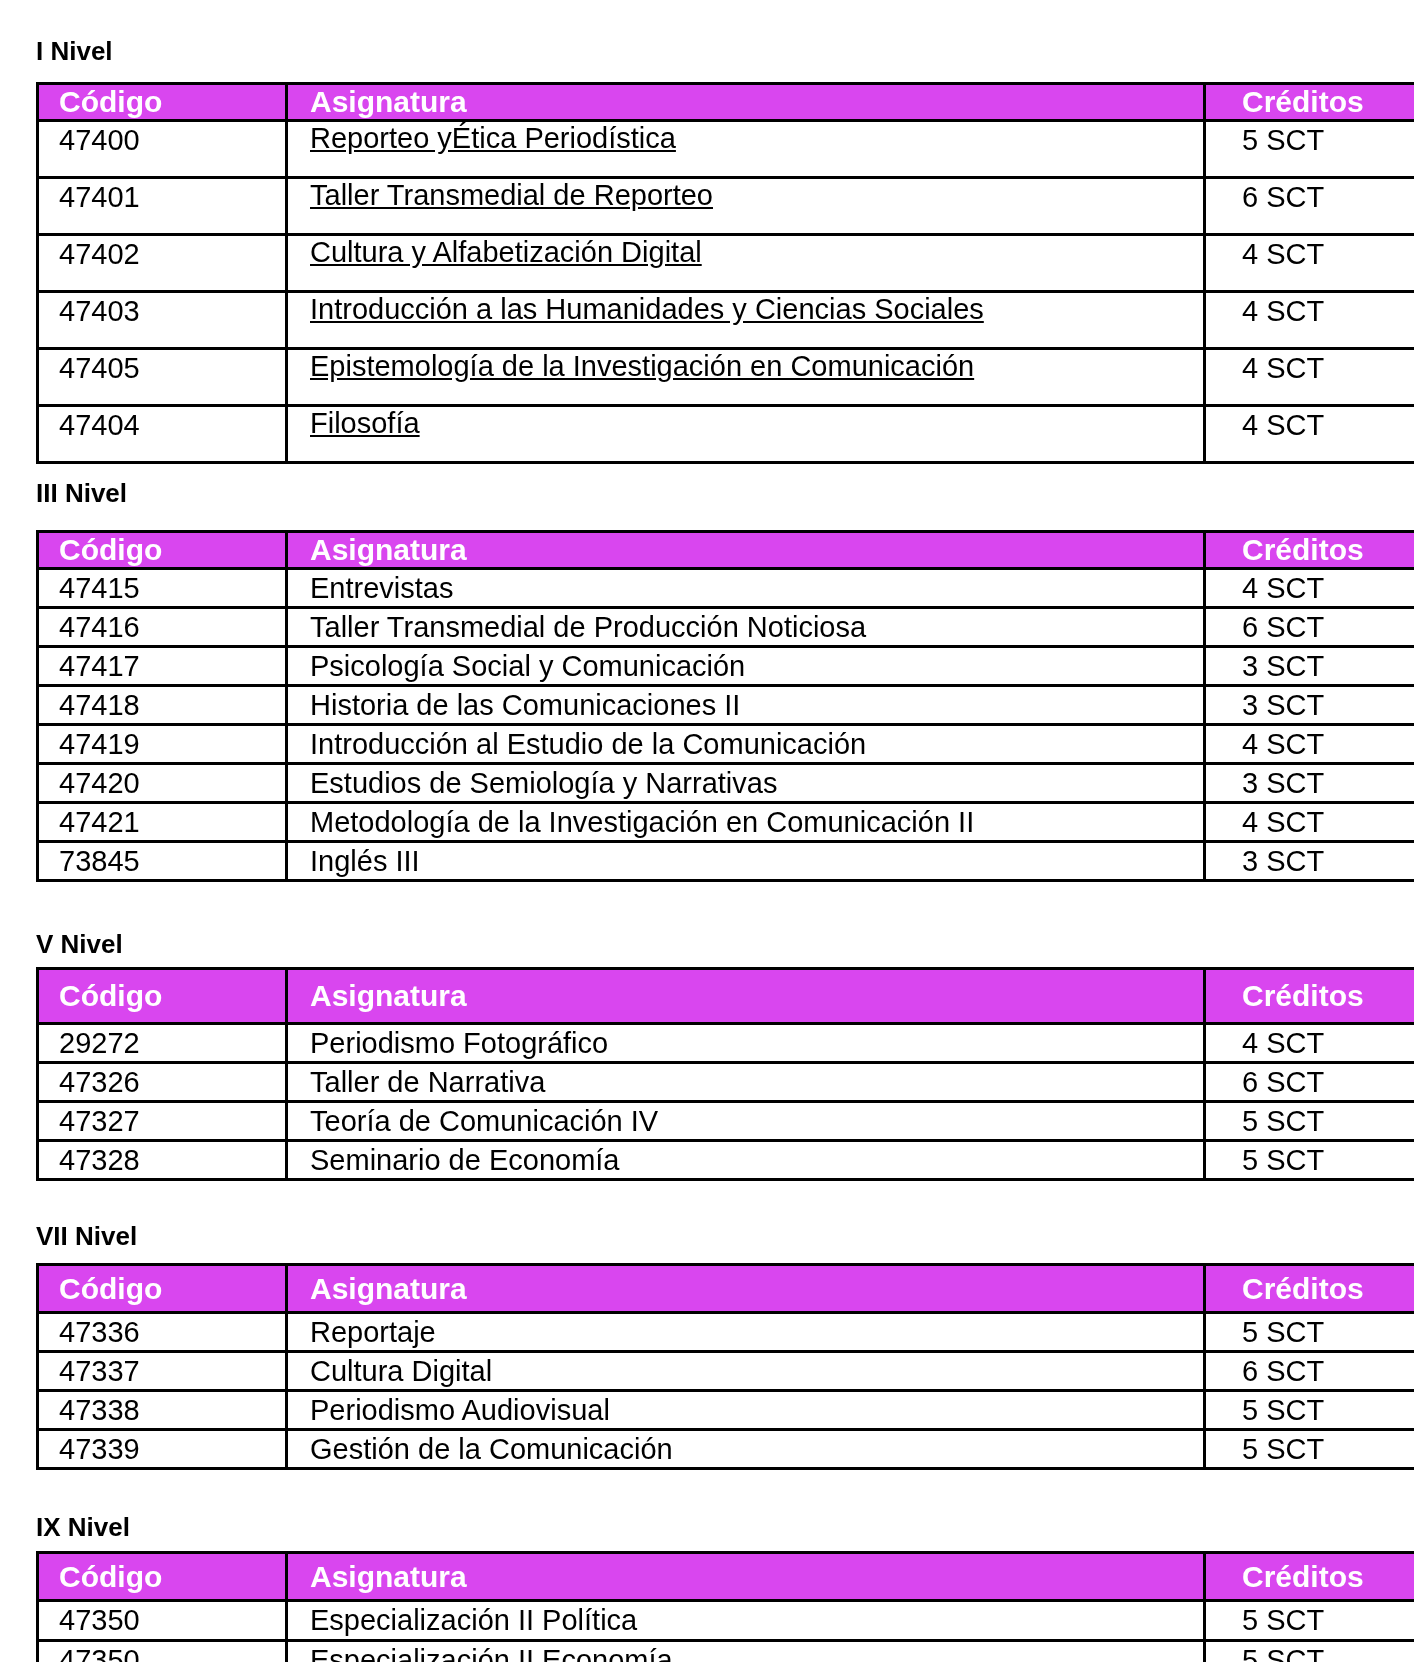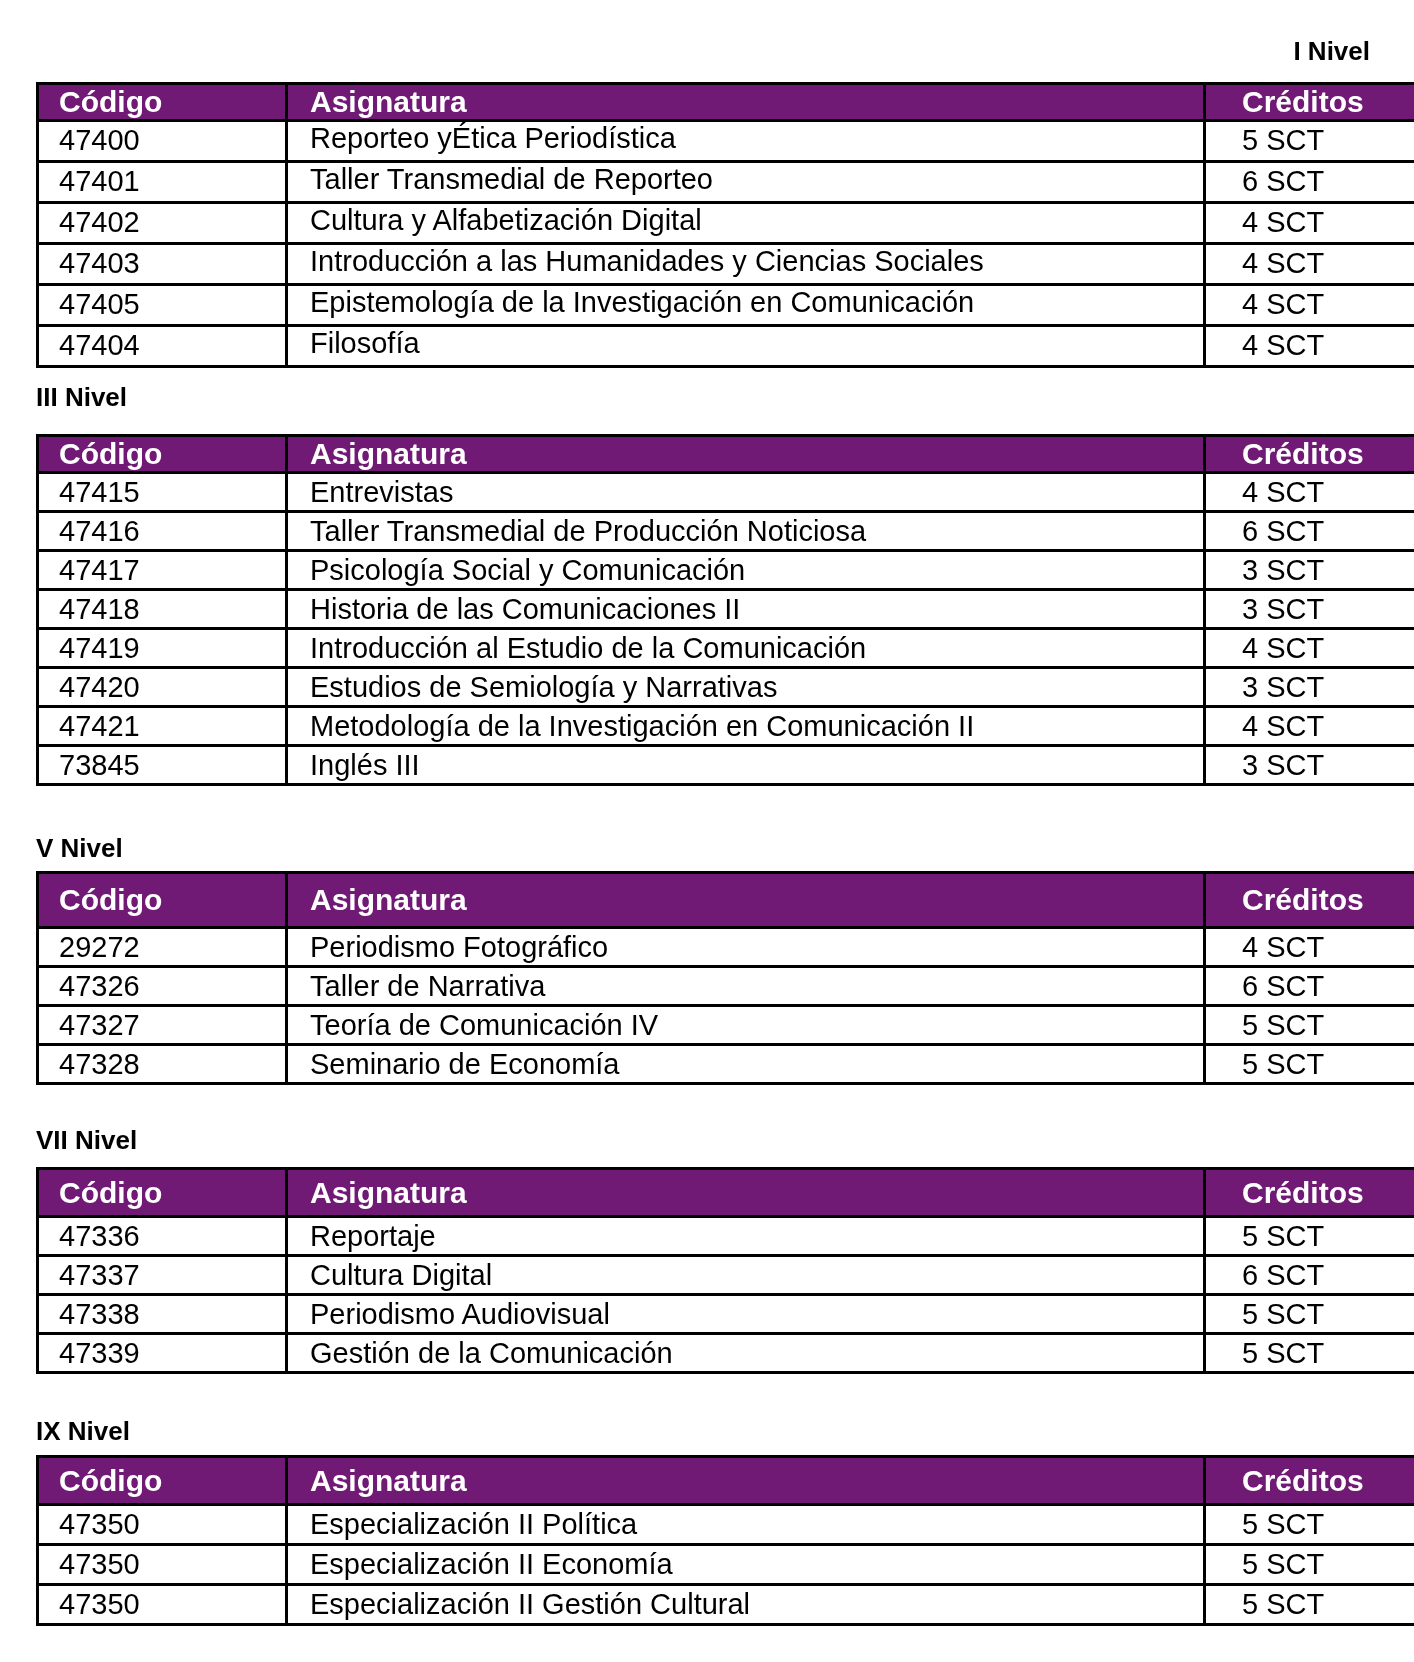--- a/index.html
+++ b/index.html
@@ -13,39 +13,39 @@
     height: 1662px;
     padding: 36px 44px 0 36px;
     overflow: hidden;
   }
   .section-label {
     font-size: 26px;
     font-weight: bold;
     color: #000000;
     line-height: 30px;
   }
-  .sec-1 .section-label { margin-top: 0;    margin-bottom: 16px; text-align: right; }
+  .sec-1 .section-label { margin-top: 0;    margin-bottom: 16px; }
   .sec-2 .section-label { margin-top: 14px; margin-bottom: 22px; }
   .sec-3 .section-label { margin-top: 47px; margin-bottom: 8px;  }
   .sec-4 .section-label { margin-top: 40px; margin-bottom: 12px;  }
   .sec-5 .section-label { margin-top: 42px; margin-bottom: 9px;  }
 
   table.course-table {
     border-collapse: collapse;
     table-layout: fixed;
     width: 1334px;
   }
   table.course-table th,
   table.course-table td {
     border: 3px solid #000000;
     overflow: hidden;
     white-space: nowrap;
   }
   table.course-table th {
-    background: #701a75;
+    background: #d946ef;
     color: #ffffff;
     font-size: 30px;
     font-weight: bold;
     text-align: left;
     vertical-align: middle;
   }
   table.course-table td {
     font-size: 29px;
     font-weight: normal;
     background: #ffffff;
@@ -63,21 +63,21 @@
   .tbl-5 th { height: 48px; }
 
   
   .tbl-1 td { height: 39px; }
   .tbl-2 td { height: 39px; }
   .tbl-3 td { height: 39px; }
   .tbl-4 td { height: 39px; }
   .tbl-5 td { height: 40px; }
 
   
-  .tbl-1 td.col-subject { vertical-align: bottom; padding-bottom: 5px; }
+  .tbl-1 td.col-subject { vertical-align: bottom; padding-bottom: 21px; text-decoration: underline; }
   .tbl-1 td.col-code,
   .tbl-1 td.col-credits { vertical-align: top; padding-top: 2px; }
 </style>
 </head>
 <body>
 
 <div>
 
   <section class="sec-1">
     <h2 class="section-label">I Nivel</h2>

